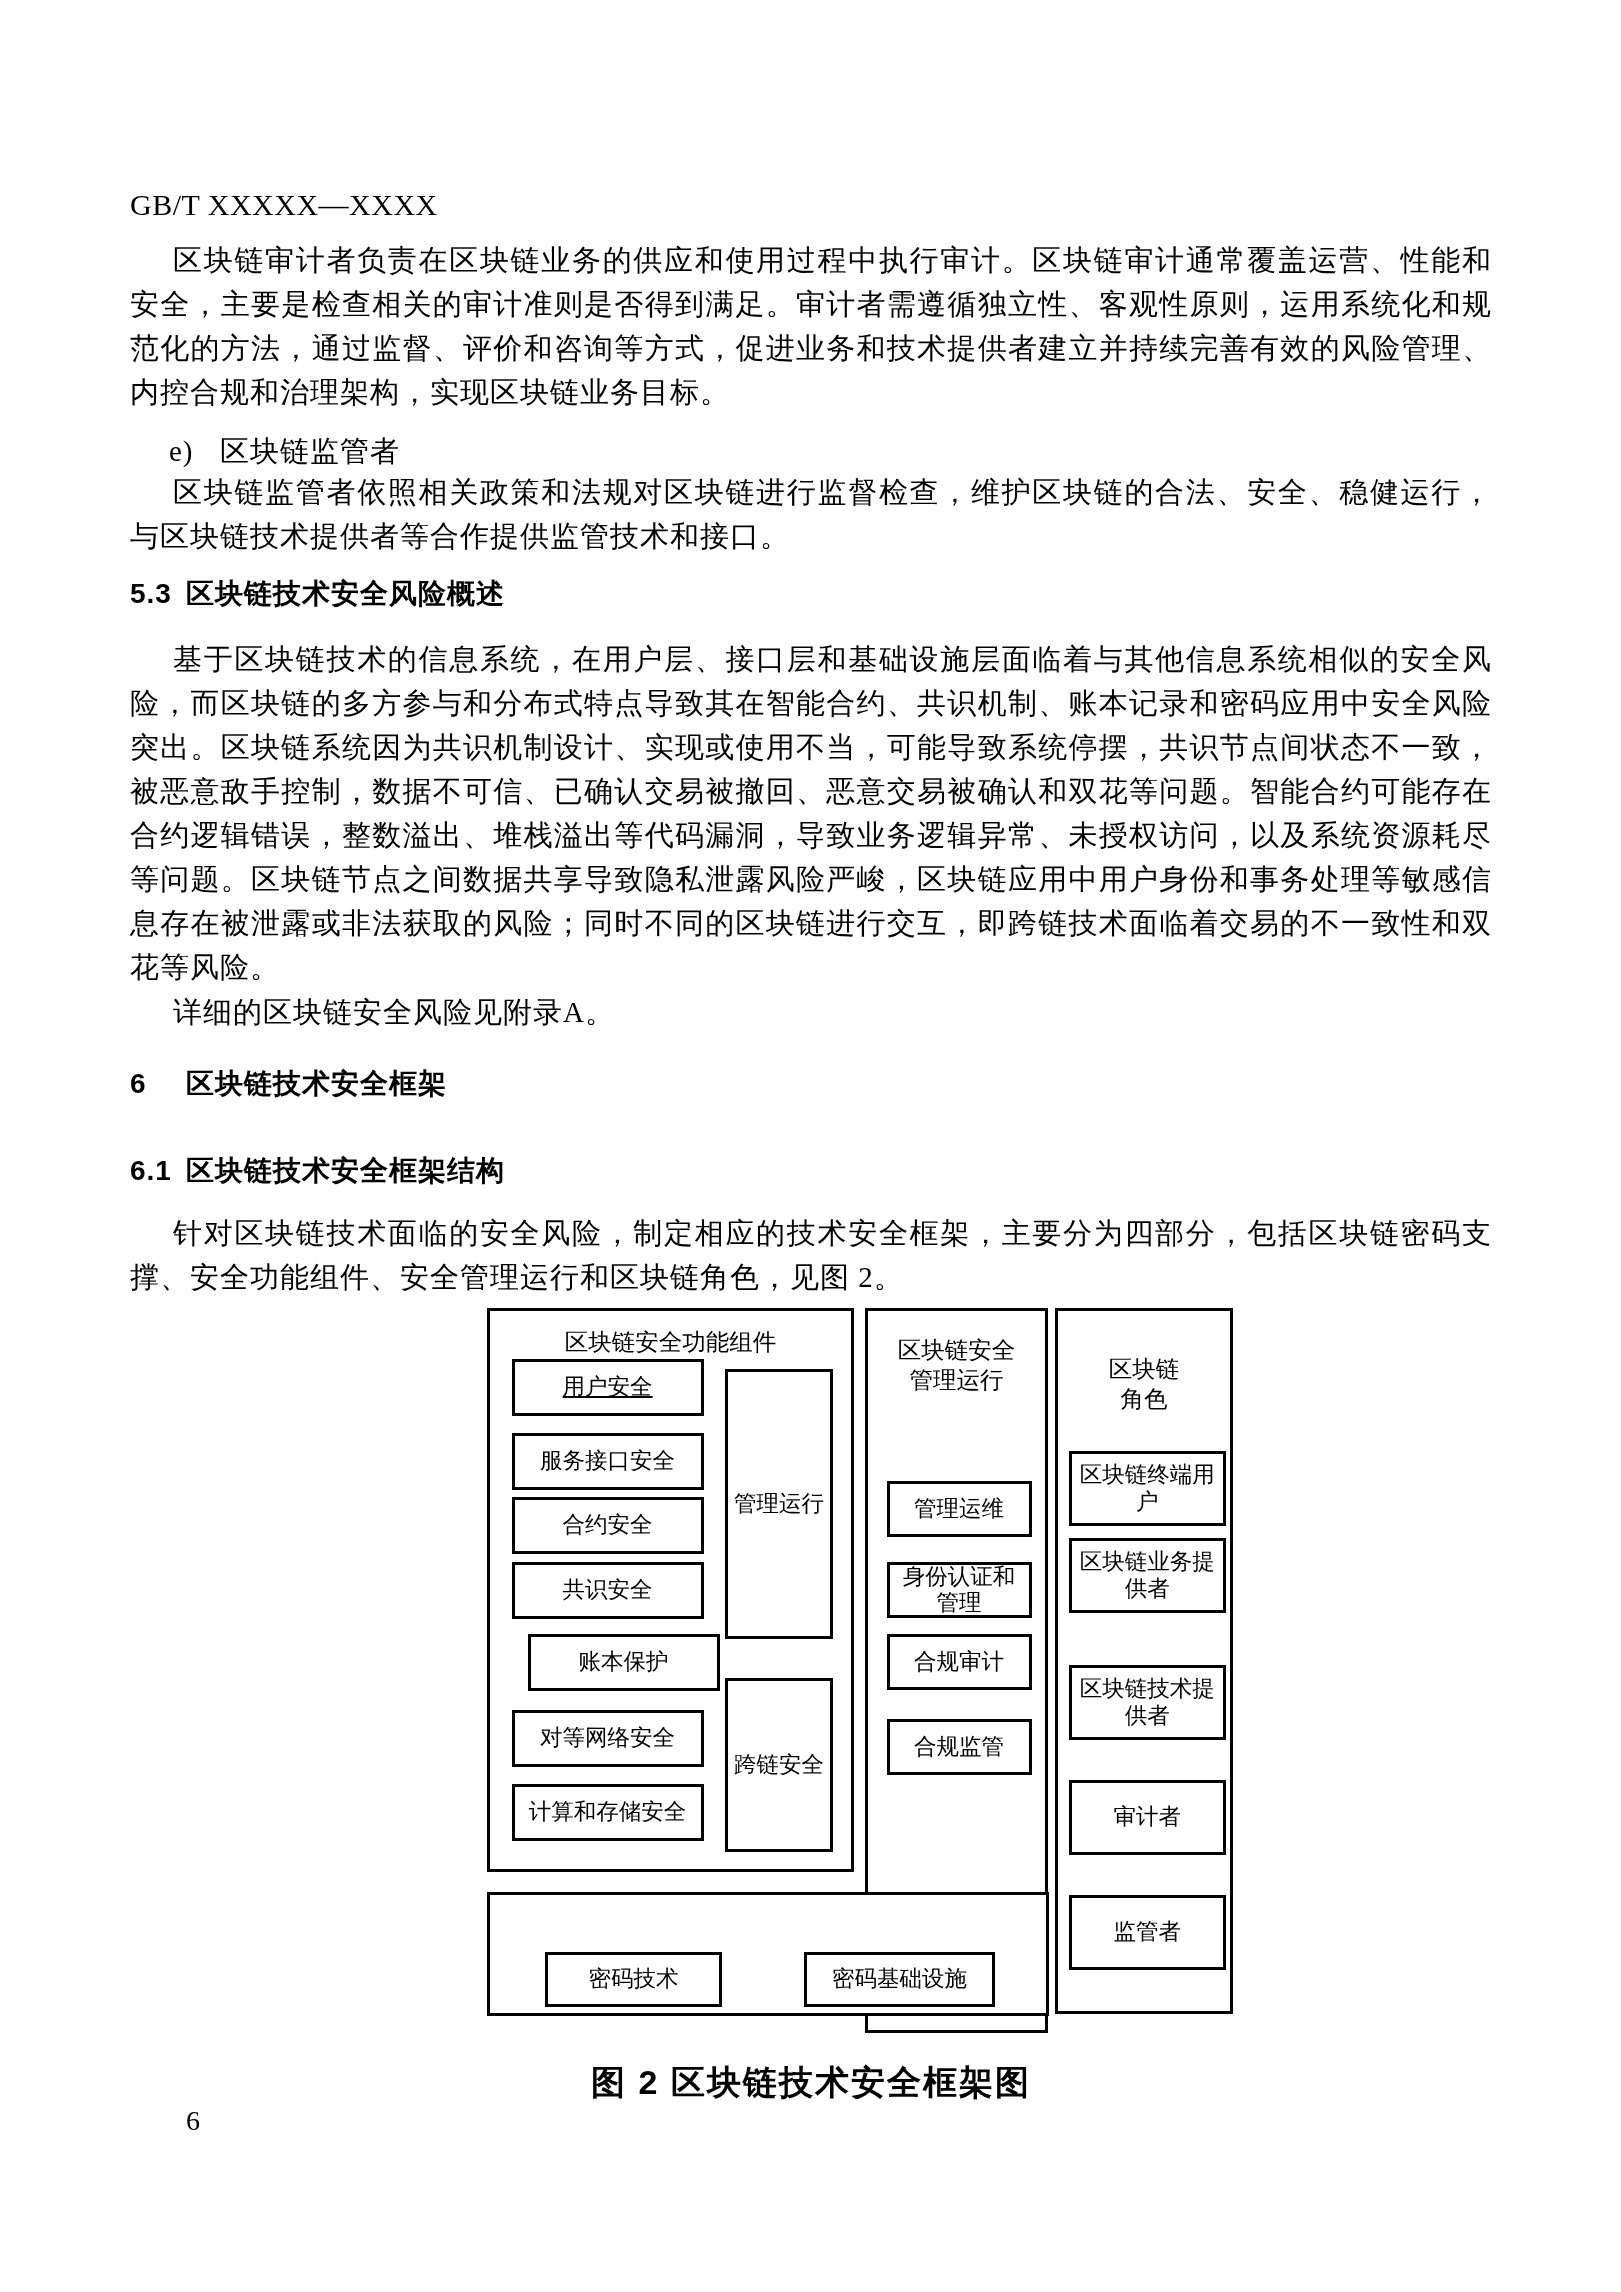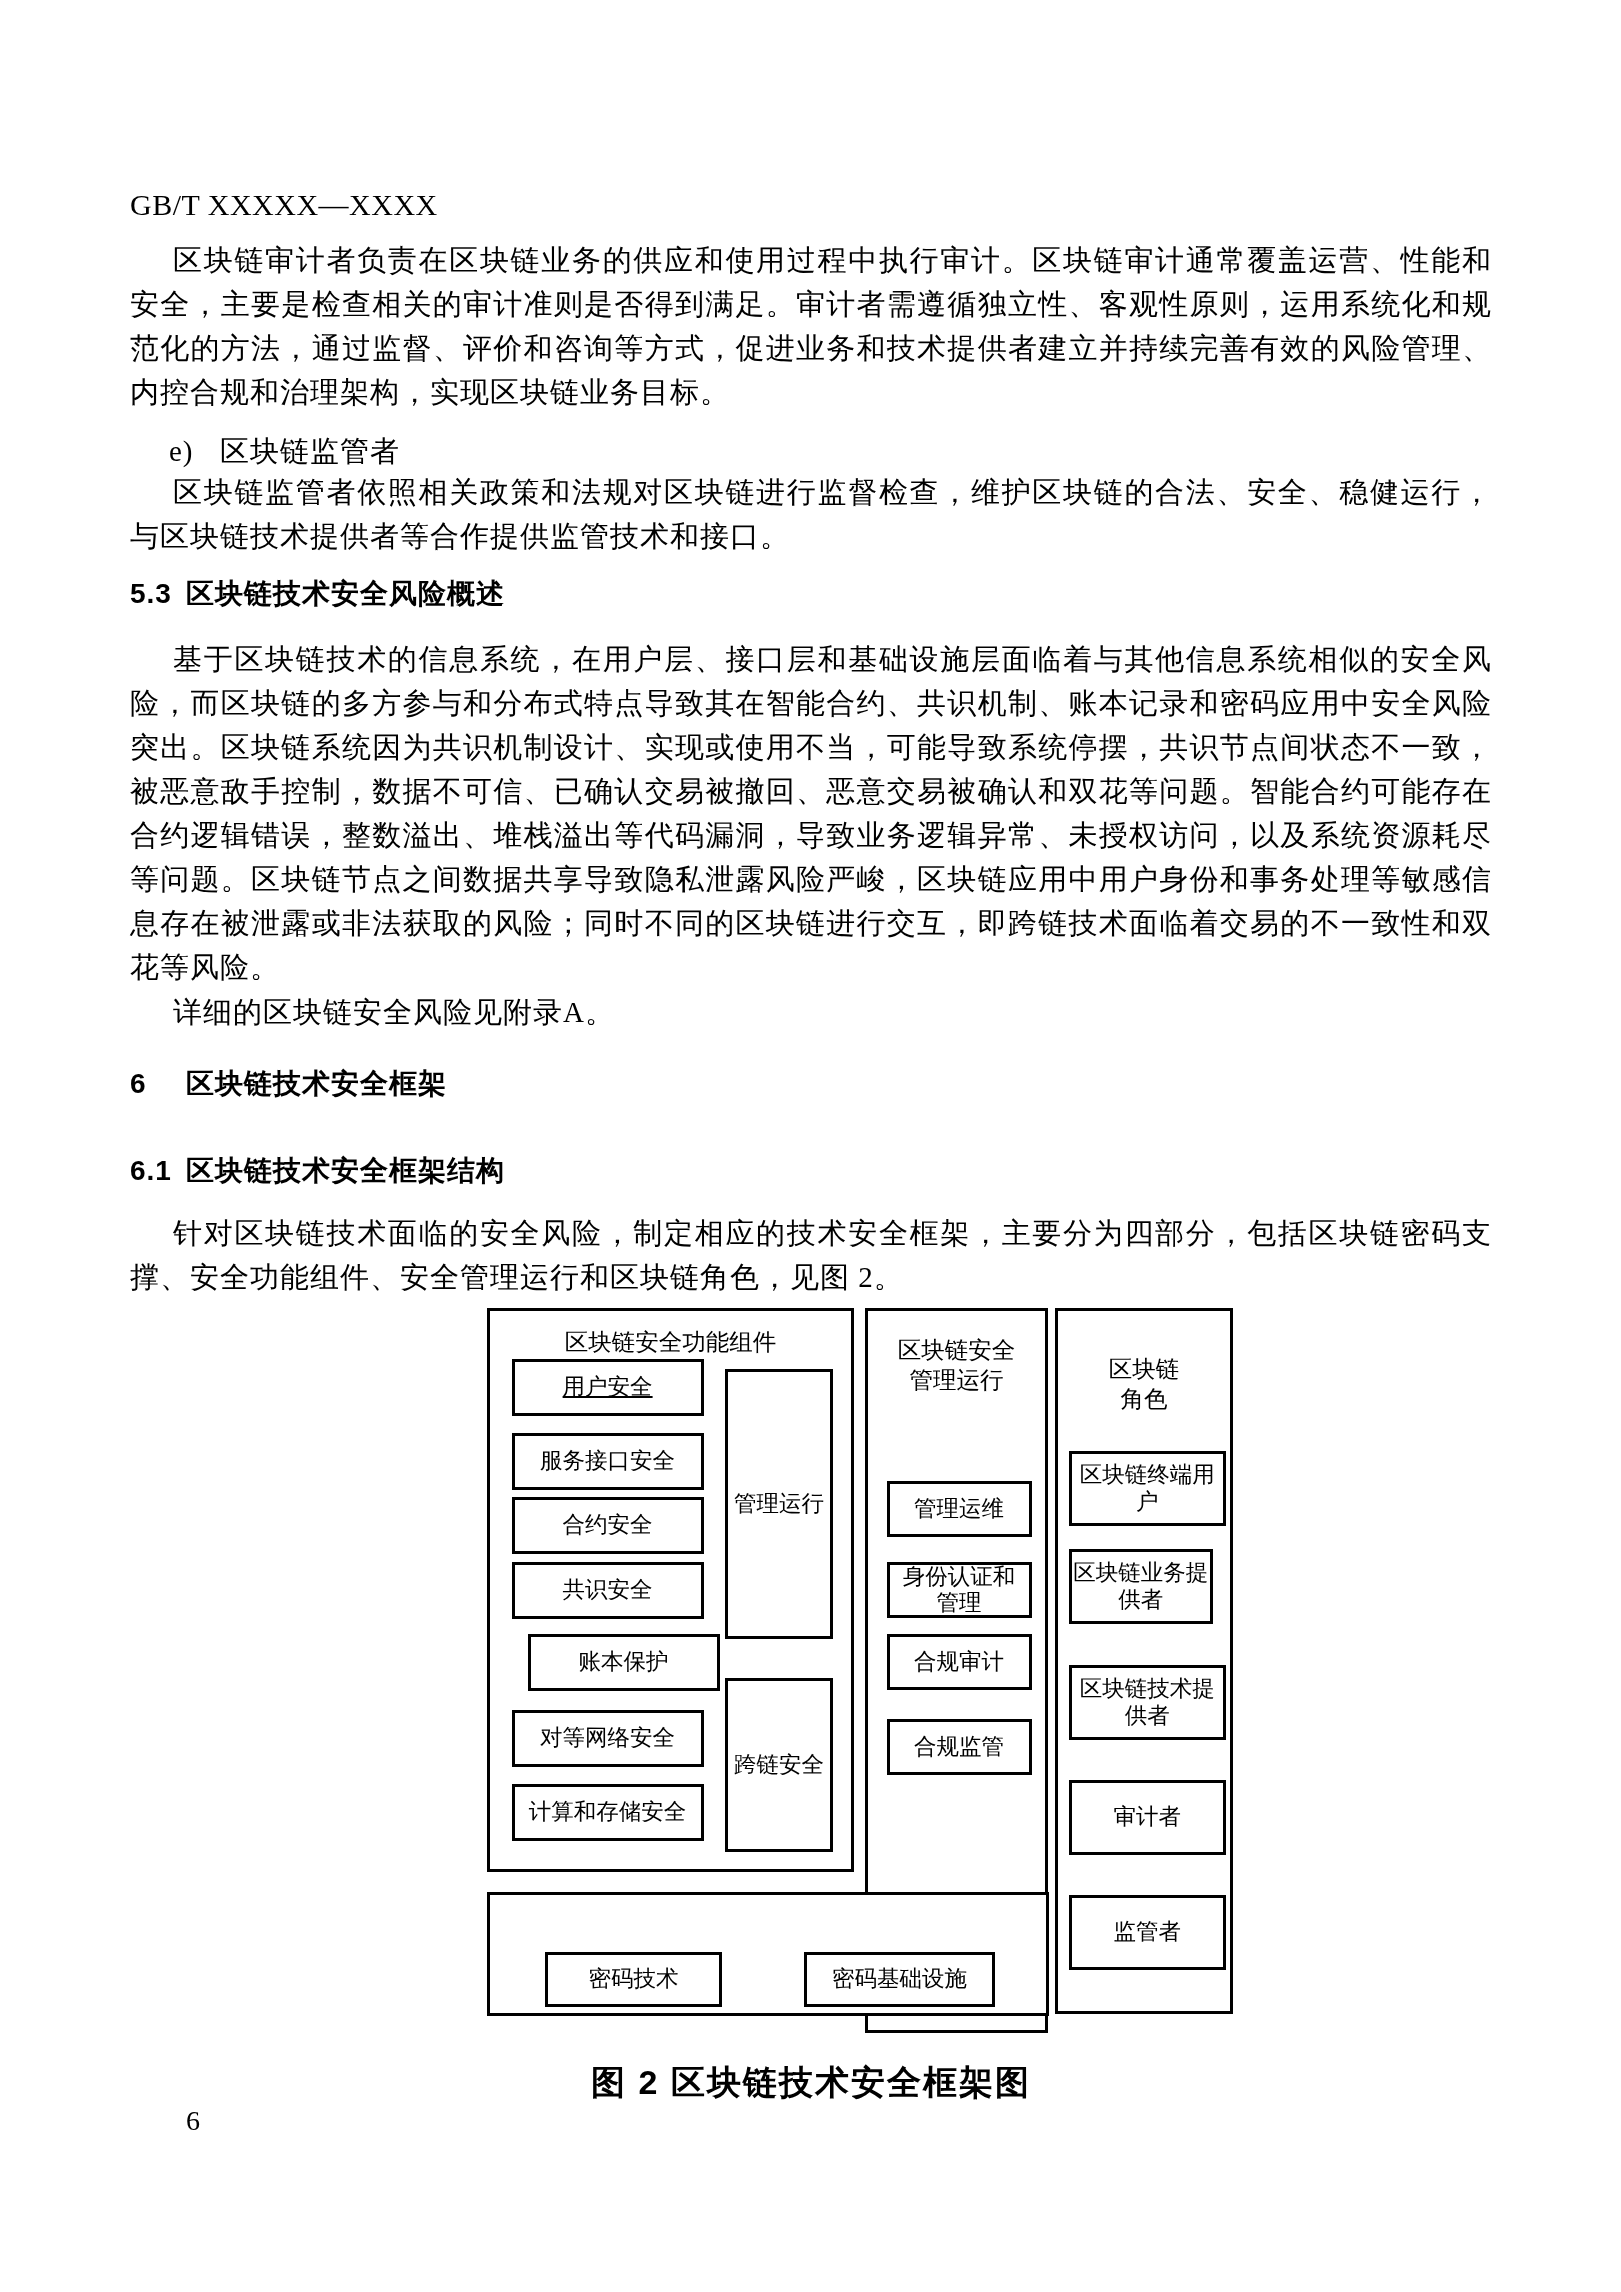--- a/index.html
+++ b/index.html
@@ -98,21 +98,21 @@
 管理</div>
     <div class="dbox" style="left:18.6px; top:323px; width:145px; height:56px;">合规审计</div>
     <div class="dbox" style="left:18.6px; top:408px; width:145px; height:56px;">合规监管</div>
   </div>
 
   <div class="panel panel-c">
     <div class="panel-title">区块链
 角色</div>
     <div class="dbox" style="left:10.8px; top:140px; width:157px; height:75px;">区块链终端用
 户</div>
-    <div class="dbox" style="left:10.8px; top:238px; width:144px; height:75px;">区块链业务提
+    <div class="dbox" style="left:10.8px; top:227px; width:157px; height:75px;">区块链业务提
 供者</div>
     <div class="dbox" style="left:10.8px; top:354px; width:157px; height:75px;">区块链技术提
 供者</div>
     <div class="dbox" style="left:10.8px; top:469px; width:157px; height:75px;">审计者</div>
     <div class="dbox" style="left:10.8px; top:584px; width:157px; height:75px;">监管者</div>
   </div>
 
   <div class="panel panel-d">
     <div class="dbox" style="left:55px;  top:57px; width:177px; height:55px;">密码技术</div>
     <div class="dbox" style="left:314px; top:57px; width:191px; height:55px;">密码基础设施</div>

